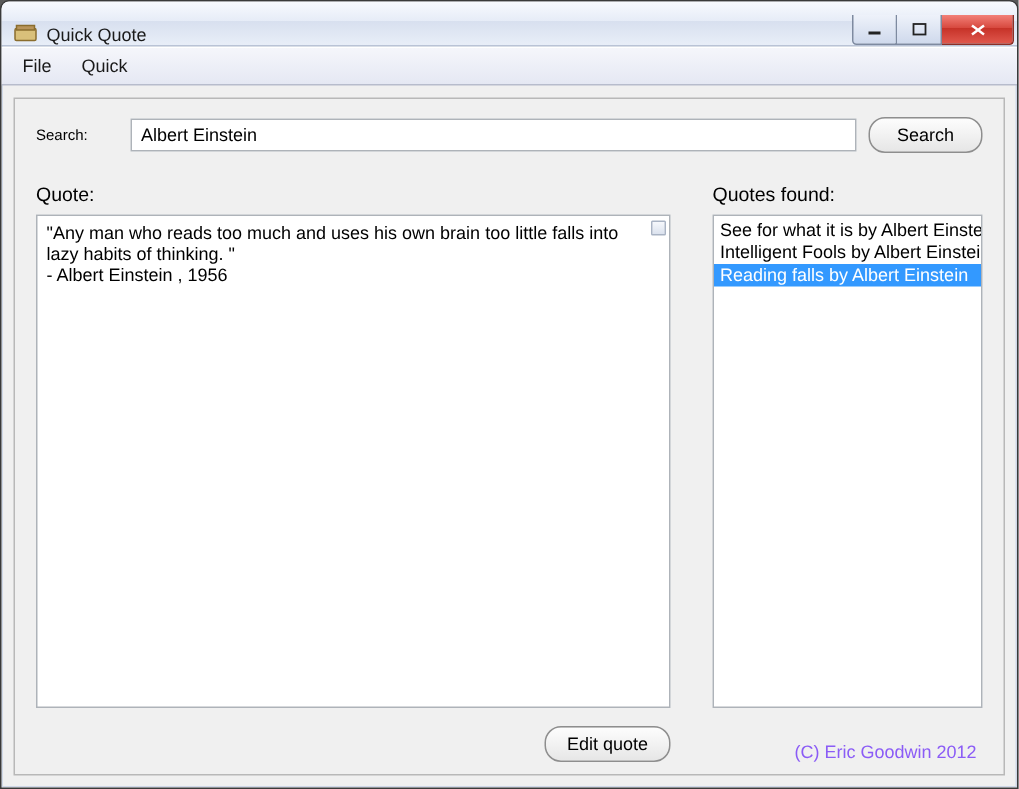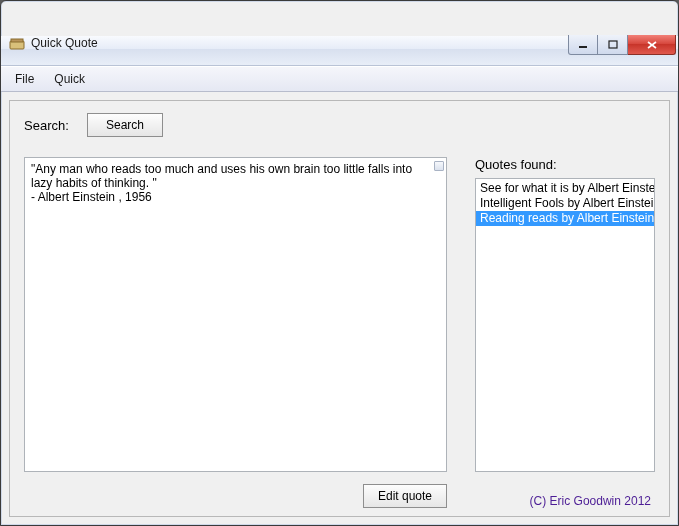--- a/index.html
+++ b/index.html
@@ -13,24 +13,23 @@
     border-radius: 6px 6px 0 0;
     overflow: hidden;
     display: flex; flex-direction: column;
     box-shadow: inset 0 0 0 1px #cfd8e8;
   }
 
   .titlebar {
     height: 30px;
     background: linear-gradient(#f8fafe, #e6ecf7 45%, #d8e0ef 46%, #e8eef8);
     border-bottom: 1px solid #b9c3d6;
-    display: flex; align-items: flex-start;
+    display: flex; align-items: flex-end;
     padding: 0 2px 0 8px;
     position: relative;
-    margin-top: 35px;
   }
   .title-icon {
     width: 16px; height: 16px; margin-right: 6px;
     display: inline-flex; align-items: center; justify-content: center;
   }
   .title-text { color: #1a1a1a; font-size: 12px; }
   .win-buttons { margin-left: auto; display: flex; gap: 0; align-items: flex-start; margin-top: -1px; }
   .win-btn {
     width: 30px; height: 20px;
     border: 1px solid #7e8aa0;
@@ -65,33 +64,33 @@
     border: 1px solid #b8b8b8;
     background: #f0f0f0;
     padding: 12px 14px 8px 14px;
     display: flex; flex-direction: column;
   }
 
   .search-row {
     display: flex; align-items: center; gap: 8px;
     margin-bottom: 20px;
   }
-  .search-label { width: 55px; font-size: 13px; }
+  .search-label { width: 55px; font-size: 10px; }
   .search-input {
     flex: 1; height: 22px;
     border: 1px solid #aeb3b9;
     background: #fff; padding: 2px 6px;
     font-family: inherit; font-size: 12px;
     color: #000;
   }
   .btn {
     height: 24px; min-width: 76px;
     background: linear-gradient(#fdfdfd,#e6e6e6);
     border: 1px solid #8e8e8e;
-    border-radius: 0;
+    border-radius: 11px;
     font-family: inherit; font-size: 12px;
     padding: 0 14px;
     cursor: default;
   }
 
   .panels {
     flex: 1; display: flex; gap: 28px;
   }
   .left-panel { flex: 1; display: flex; flex-direction: column; }
   .right-panel { width: 180px; display: flex; flex-direction: column; }
@@ -129,21 +128,21 @@
     white-space: nowrap;
   }
   .list-item.selected { background: #3399ff; color: #fff; }
 
   .bottom-row {
     display: flex; align-items: flex-end;
     margin-top: 8px;
     height: 28px;
   }
   .edit-wrap { flex: 1; display: flex; justify-content: flex-end; }
-  .credit-wrap { width: 208px; text-align: right; font-size: 12px; color: #4c1d95; padding-right: 4px; }
+  .credit-wrap { width: 208px; text-align: right; font-size: 12px; color: #8b5cf6; padding-right: 4px; }
 </style>
 </head>
 <body>
 
 <div class="window">
 
   <div class="titlebar">
     <span class="title-icon">
       <svg width="16" height="16" viewBox="0 0 16 16">
         <rect x="1" y="5" width="14" height="8" rx="1" fill="#d9c07a" stroke="#8a6d2e"></rect>
@@ -173,39 +172,41 @@
 
   <div class="menubar">
     <div class="menu-item">File</div>
     <div class="menu-item">Quick</div>
   </div>
 
   <div class="content">
 
     <div class="search-row">
       <div class="search-label">Search:</div>
+      <input class="search-input" type="text" value="Albert Einstein" style="">
       <button class="btn">Search</button>
     </div>
 
     <div class="panels">
 
       <div class="left-panel">
+        <div class="panel-label">Quote:</div>
         <div class="quote-area">
           <span style="white-space: pre-wrap;">"Any man who reads too much and uses his own brain too little falls into lazy habits of thinking. "
 - Albert Einstein , 1956</span>
           <div class="scroll-thumb"></div>
         </div>
       </div>
 
       <div class="right-panel">
         <div class="panel-label">Quotes found:</div>
         <div class="list-area">
           <div class="list-item">See for what it is by Albert Einstein</div>
           <div class="list-item">Intelligent Fools by Albert Einstein</div>
-          <div class="list-item selected">Reading reads by Albert Einstein</div>
+          <div class="list-item selected">Reading falls by Albert Einstein</div>
         </div>
       </div>
 
     </div>
 
     <div class="bottom-row">
       <div class="edit-wrap">
         <button class="btn">Edit quote</button>
       </div>
       <div class="credit-wrap">(C) Eric Goodwin 2012</div>

